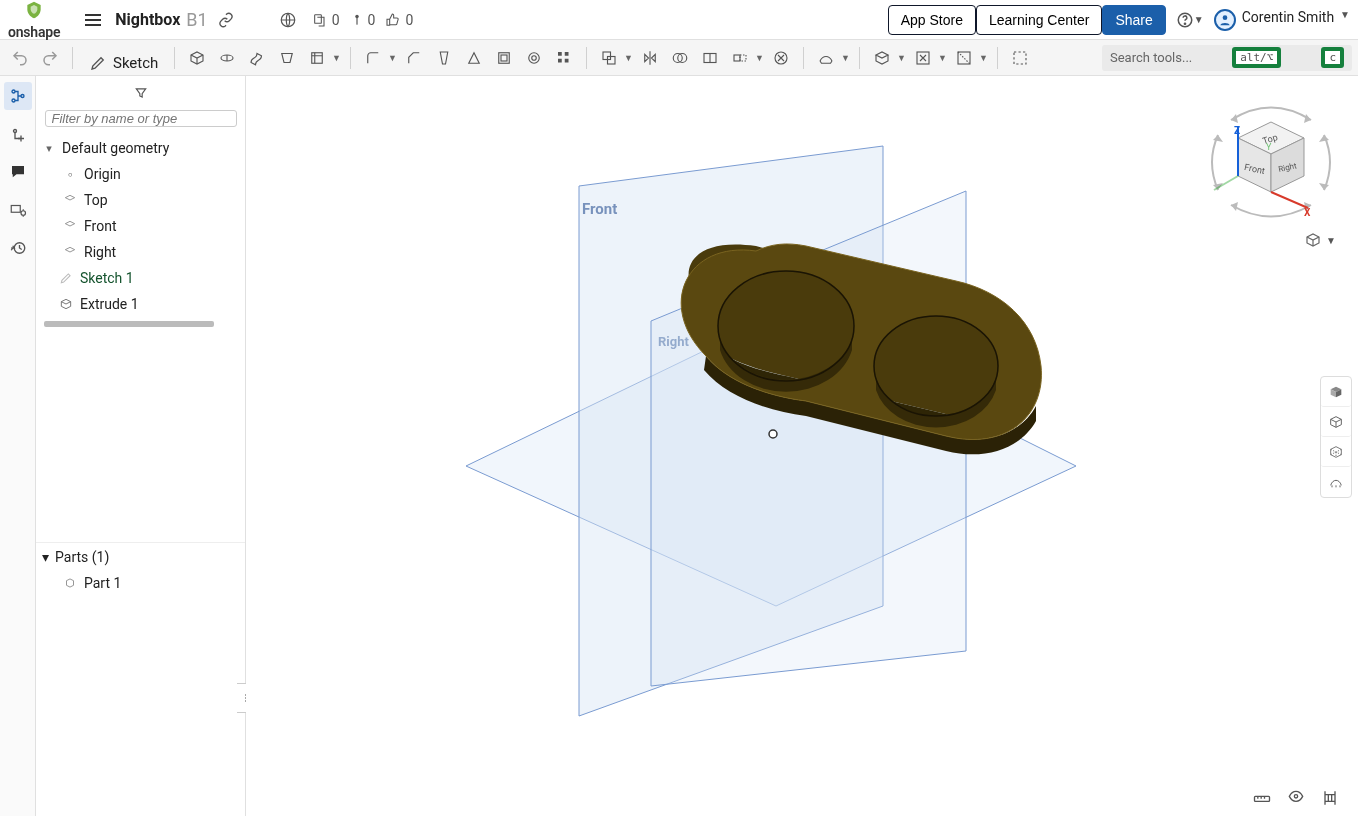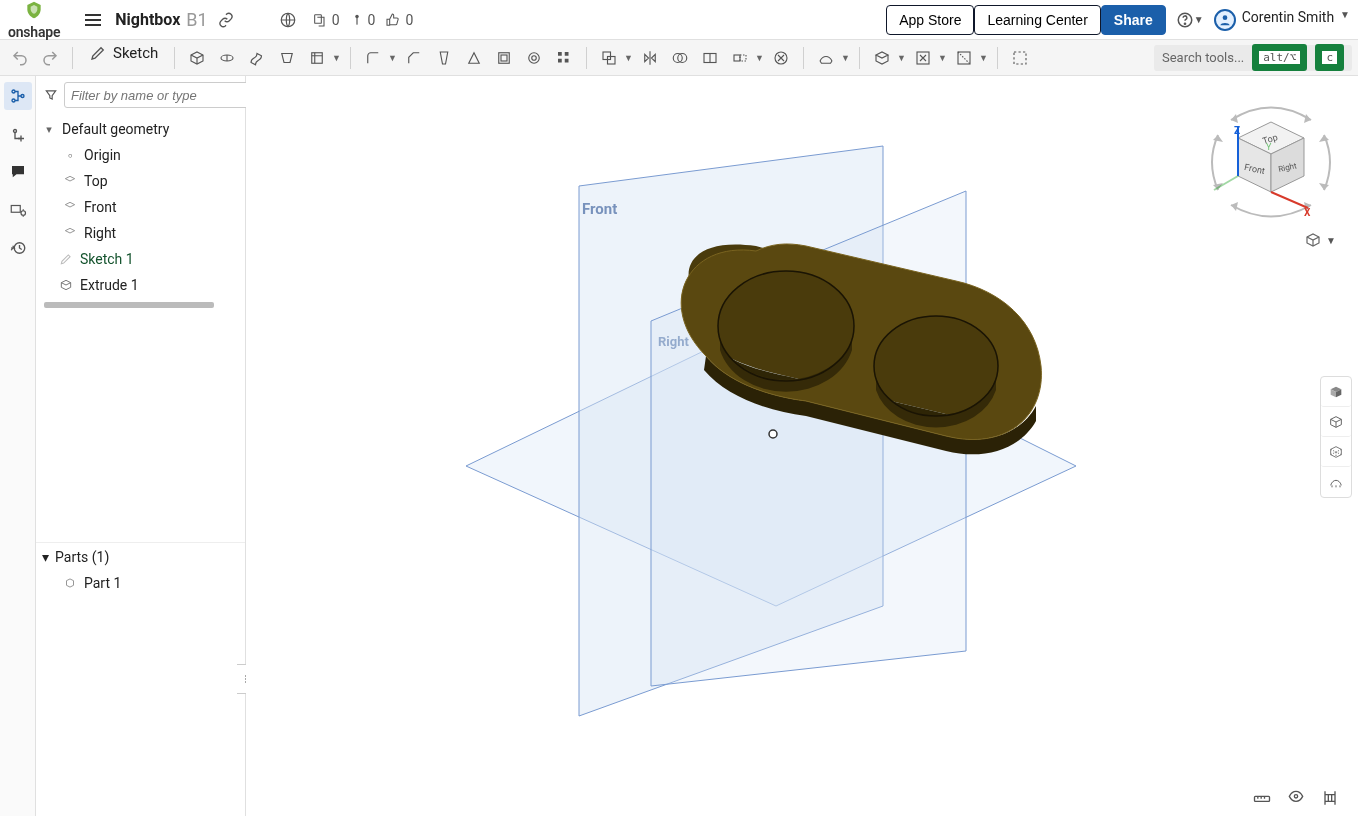--- a/index.html
+++ b/index.html
@@ -11,43 +11,43 @@
   .logo-text { font-weight:600; color:#333; letter-spacing:-.2px; }
   .hamburger { width:24px; height:24px; display:flex; align-items:center; justify-content:center; cursor:pointer; margin:0 6px; }
   .hline { width:16px; height:2px; background:#333; position:relative; }
   .hline::before,.hline::after{ content:""; position:absolute; left:0; width:16px; height:2px; background:#333; }
   .hline::before{ top:-5px; } .hline::after{ top:5px; }
   .doc-title { font-size:16px; font-weight:700; margin-left:4px; }
   .branch { color:#999; font-size:18px; margin-left:6px; }
   .hdr-icon { width:28px; height:28px; display:flex; align-items:center; justify-content:center; color:#555; cursor:pointer; margin-left:4px; }
   .hdr-spacer { flex:1; }
   .hdr-btn { border:1px solid #0f172a; background:#fff; border-radius:4px; padding:6px 12px; font-size:14px; cursor:pointer; margin-left:0; }
-  .hdr-btn.primary { background:#1b5faa; color:#fff; border-color:#1b5faa; font-weight:700; }
+  .hdr-btn.primary { background:#1b5faa; color:#fff; border-color:#1b5faa; font-weight:400; }
   .user { display:flex; align-items:flex-start; margin-left:10px; cursor:pointer; gap:6px; }
   .avatar { width:22px; height:22px; border-radius:50%; background:#e3f0ff; border:2px solid #1b5faa; display:flex; align-items:center; justify-content:center; }
   .caret { font-size:10px; color:#555; }
   .stat { display:flex; align-items:center; gap:4px; margin-left:10px; color:#555; font-size:14px;}
   
   .toolbar { height:36px; background:#f5f5f5; border-bottom:1px solid #e0e0e0; display:flex; align-items:center; padding:0 6px; gap:2px; }
   .tb-group { display:flex; align-items:center; gap:2px; }
   .tb-sep { width:1px; height:22px; background:#d0d0d0; margin:0 6px; }
   .tb-btn { width:28px; height:28px; display:flex; align-items:center; justify-content:center; color:#555; border-radius:3px; cursor:pointer; }
   .tb-caret { width:12px; height:28px; display:flex; align-items:center; justify-content:center; font-size:9px; color:#666; cursor:pointer; margin-left:-3px; }
-  .sketch-btn { display:flex; align-items:flex-start; gap:6px; padding:0 8px; height:28px; font-size:15px; cursor:pointer; }
+  .sketch-btn { display:flex; align-items:flex-end; gap:6px; padding:0 8px; height:28px; font-size:15px; cursor:pointer; }
   .search-tools { margin-left:auto; background:#eaeaea; border-radius:3px; height:26px; display:flex; align-items:center; padding:0 8px; gap:8px; font-size:13px; color:#666; cursor:pointer;}
-  .kbd { background:#fff; border:7px solid #15803d; border-radius:3px; padding:0 4px; font-size:11px; font-family:monospace; color:#555;}
+  .kbd { background:#fff; border:4px solid #15803d; border-radius:3px; padding:0 4px; font-size:11px; font-family:monospace; color:#555;margin-left:32px;}
   
   .left-rail { position:absolute; left:0; top:76px; bottom:0; width:36px; background:#fafafa; border-right:1px solid #e0e0e0; display:flex; flex-direction:column; align-items:center; padding-top:6px; gap:10px; }
   .rail-btn { width:28px; height:28px; display:flex; align-items:center; justify-content:center; color:#555; cursor:pointer; border-radius:3px; }
   .rail-btn.on { background:#dde7f5; color:#1b5faa; }
   
   .panel { position:absolute; left:36px; top:76px; width:210px; bottom:0; background:#fff; border-right:1px solid #e0e0e0; display:flex; flex-direction:column; }
   .panel-hdr { height:32px; display:flex; align-items:center; padding:0 8px; font-weight:700; border-bottom:1px solid #eee; }
   .panel-hdr .spacer{flex:1;}
-  .filter-row { display:flex; align-items:center; gap:6px; padding:6px 8px; }
+  .filter-row { display:flex; align-items:center; gap:6px; padding:6px 8px;flex-direction:column; }
   .filter-input { flex:1; border:1px solid #ccc; border-radius:3px; height:26px; padding:0 6px; font-style:italic; color:#888; font-size:13px;}
   .tree { padding:2px 0; font-size:14px;}
   .tree-row { display:flex; align-items:center; gap:6px; height:26px; padding:0 6px; cursor:pointer; }
   .tree-row .chev{ width:14px; text-align:center; color:#666; font-size:11px;}
   .tree-row .ico{ width:16px; display:flex; justify-content:center; color:#777;}
   .tree-row.indent1{ padding-left:26px;}
   .tree-row.indent15{ padding-left:22px;}
   .tree-row.dim{ color:#14532d;}
   .rollback-bar{ height:6px; background:#bbb; margin:4px 8px; border-radius:2px; width:170px;}
   .panel-mid{ flex:1; position:relative;}

